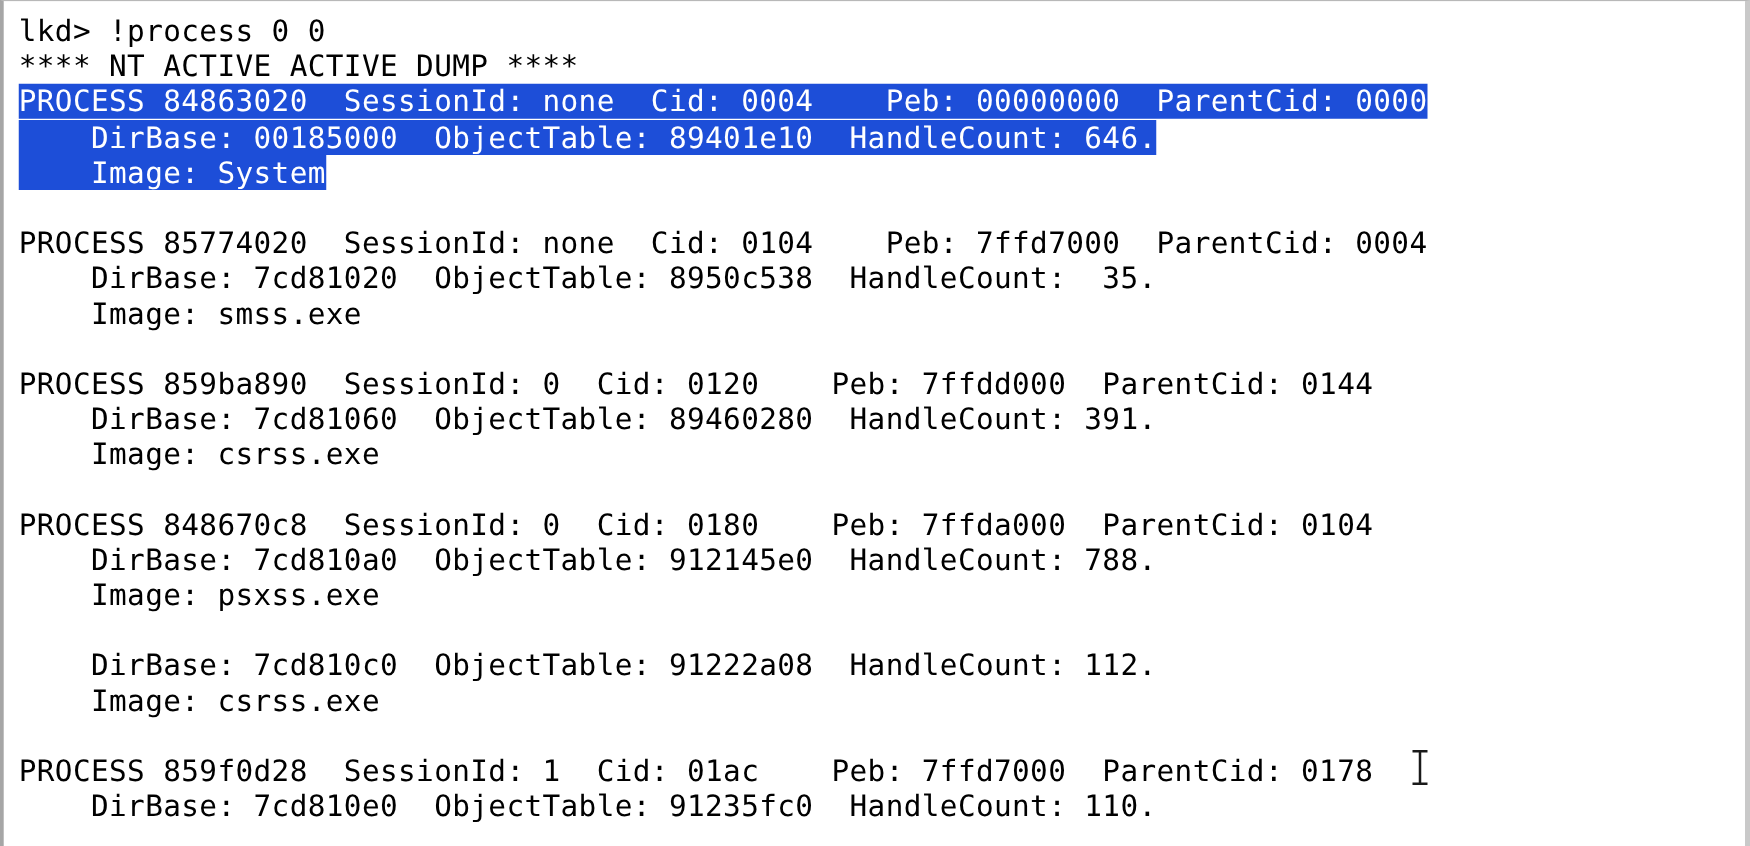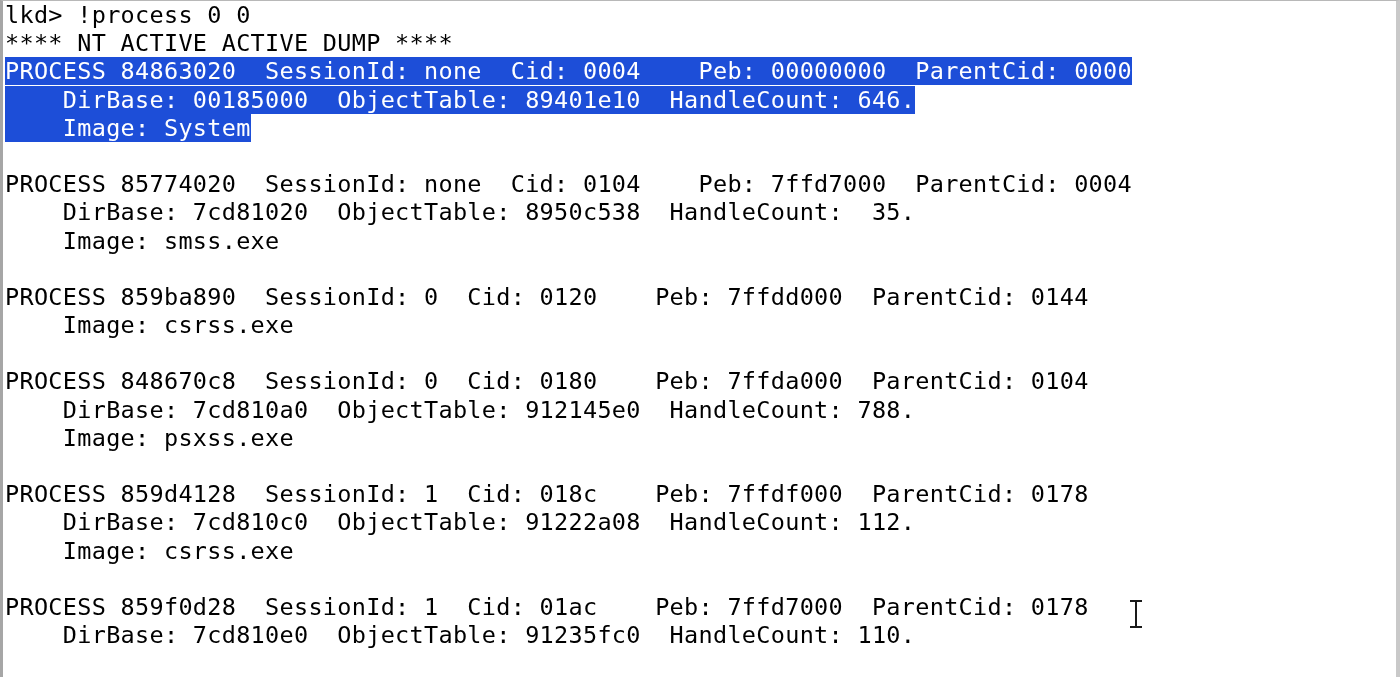--- a/index.html
+++ b/index.html
@@ -28,21 +28,21 @@
     overflow: hidden;
   }
 
   #console-output {
     position: absolute;
     left: 0;
     top: 0;
     right: 0;
     bottom: 0;
     background: #ffffff;
-    padding: 0;
+    padding: 10px;
     margin: 0;
     overflow: hidden;
   }
 
   .console-line {
     display: block;
     white-space: pre;
     font-family: "DejaVu Sans Mono", "Liberation Mono", monospace;
     font-size: 23.5px;
     line-height: 28.2px;
@@ -108,27 +108,27 @@
       <div class="console-line">**** NT ACTIVE ACTIVE DUMP ****</div>
       <div class="console-line"><span class="sel">PROCESS 84863020  SessionId: none  Cid: 0004    Peb: 00000000  ParentCid: 0000</span></div>
       <div class="console-line"><span class="sel">    DirBase: 00185000  ObjectTable: 89401e10  HandleCount: 646.</span></div>
       <div class="console-line"><span class="sel">    Image: System</span></div>
       <div class="console-line blank">&nbsp;</div>
       <div class="console-line">PROCESS 85774020  SessionId: none  Cid: 0104    Peb: 7ffd7000  ParentCid: 0004</div>
       <div class="console-line">    DirBase: 7cd81020  ObjectTable: 8950c538  HandleCount:  35.</div>
       <div class="console-line">    Image: smss.exe</div>
       <div class="console-line blank">&nbsp;</div>
       <div class="console-line">PROCESS 859ba890  SessionId: 0  Cid: 0120    Peb: 7ffdd000  ParentCid: 0144</div>
+      <div class="console-line">    DirBase: 7cd81060  ObjectTable: 89460280  HandleCount: 391.</div>
       <div class="console-line">    Image: csrss.exe</div>
       <div class="console-line blank">&nbsp;</div>
       <div class="console-line">PROCESS 848670c8  SessionId: 0  Cid: 0180    Peb: 7ffda000  ParentCid: 0104</div>
       <div class="console-line">    DirBase: 7cd810a0  ObjectTable: 912145e0  HandleCount: 788.</div>
       <div class="console-line">    Image: psxss.exe</div>
       <div class="console-line blank">&nbsp;</div>
-      <div class="console-line">PROCESS 859d4128  SessionId: 1  Cid: 018c    Peb: 7ffdf000  ParentCid: 0178</div>
       <div class="console-line">    DirBase: 7cd810c0  ObjectTable: 91222a08  HandleCount: 112.</div>
       <div class="console-line">    Image: csrss.exe</div>
       <div class="console-line blank">&nbsp;</div>
       <div class="console-line">PROCESS 859f0d28  SessionId: 1  Cid: 01ac    Peb: 7ffd7000  ParentCid: 0178</div>
       <div class="console-line">    DirBase: 7cd810e0  ObjectTable: 91235fc0  HandleCount: 110.</div>
     </div>
 
   <div id="text-cursor" style="left: 1126px; top: 598px;">
     <span class="ibeam-top"></span>
     <span class="ibeam-stem"></span>

